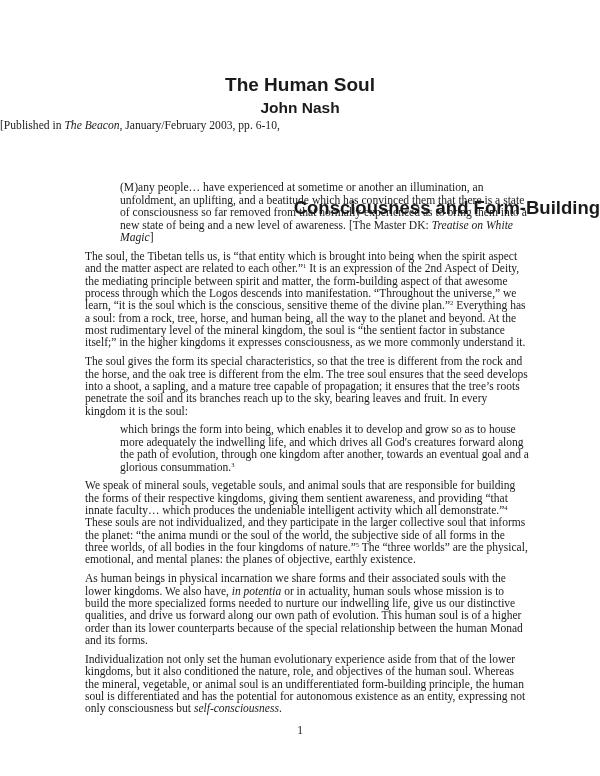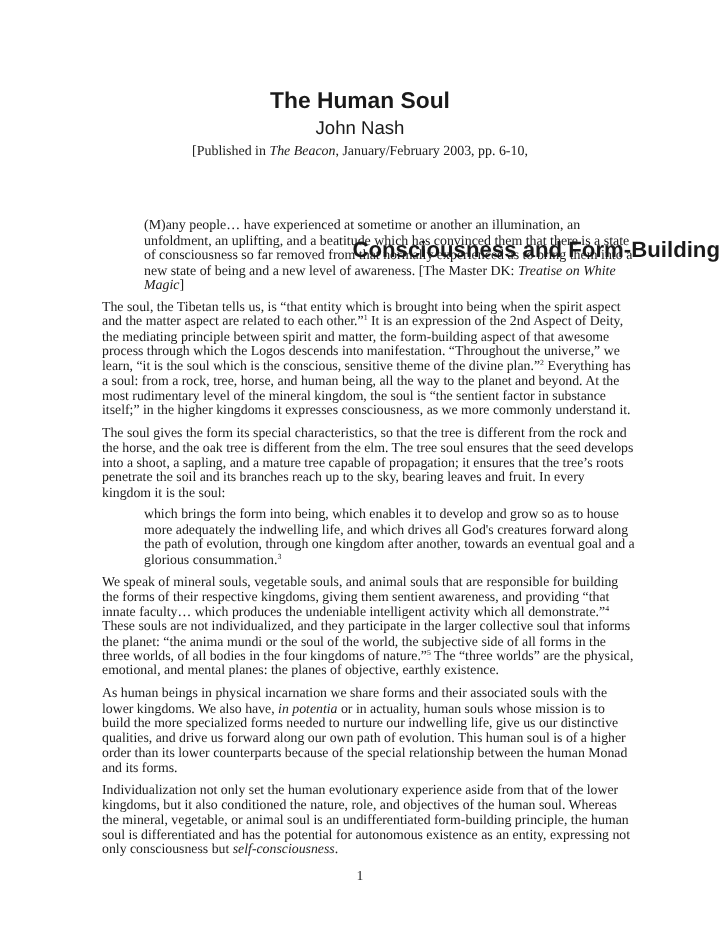--- a/index.html
+++ b/index.html
@@ -1,22 +1,22 @@
 <!DOCTYPE html>
 <html><head>
 <meta charset="utf-8">
 <style>
   html, body { margin: 0; padding: 0; background: #ffffff; }
   body { width: 600px; height: 776px; position: relative; overflow: hidden; }
   .page { position: absolute; left: 0; top: 0; width: 600px; height: 776px; background: #fff; color: #1a1a1a; }
   .serif { font-family: "Liberation Serif", "DejaVu Serif", serif; }
   .sans { font-family: "Liberation Sans", "DejaVu Sans", sans-serif; }
   .title { position: absolute; top: 74px; left: 0; width: 600px; text-align: center; font-size: 19px; font-weight: bold; }
-  .author { position: absolute; top: 99px; left: 0; width: 600px; text-align: center; font-size: 15.5px; font-weight: normal; }
-  .pubnote { position: absolute; top: 120px; left: 0; width: 600px; text-align: center; font-size: 11.6px; line-height: 12.4px; }
+  .author { position: absolute; top: 99px; left: 0; width: 600px; text-align: center; font-size: 15.5px; font-weight: bold; }
+  .pubnote { position: absolute; top: 120px; left: 0; width: 600px; text-align: left; font-size: 11.6px; line-height: 12.4px; }
   .epigraph { position: absolute; top: 182px; left: 120px; width: 412px; font-size: 11.6px; line-height: 12.5px; }
   .heading { position: absolute; top: 197px; left: 0; width: 600px; text-align: right; font-size: 18.5px; font-weight: bold; }
   .body { position: absolute; top: 250px; left: 85px; width: 445px; font-size: 11.5px; line-height: 12.35px; }
   .body p { margin: 0 0 6.5px 0; }
   .body blockquote { margin: 0 0 6.5px 35px; }
   sup { font-size: 6.5px; line-height: 0; vertical-align: 4px; }
   .pagenum { position: absolute; top: 724px; left: 0; width: 600px; text-align: center; font-size: 11.5px; }
 </style>
 </head>
 <body>

